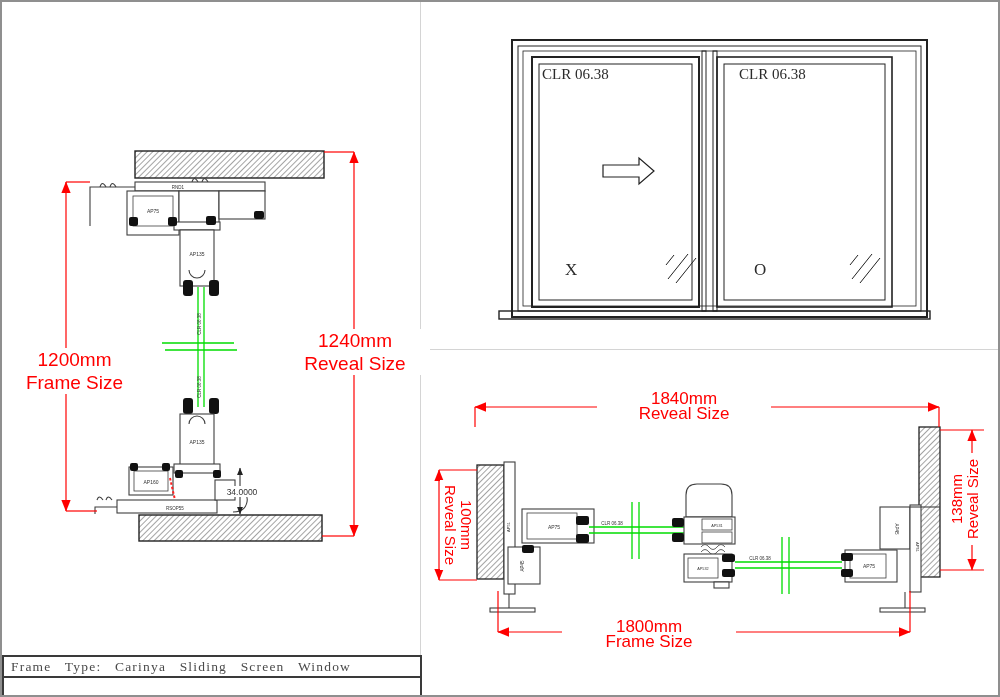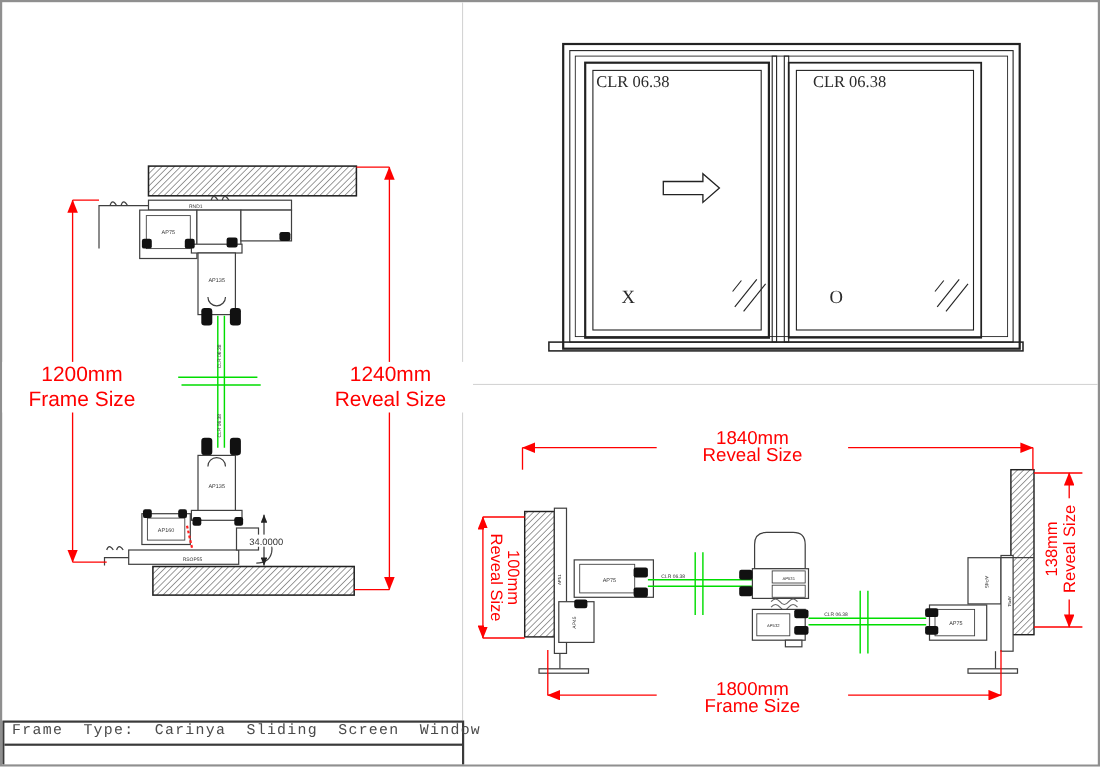--- a/index.html
+++ b/index.html
@@ -8,22 +8,22 @@
         font-family:"Liberation Sans",sans-serif;}
   .divider{position:absolute;background:#d4d4d4;}
   svg{position:absolute;overflow:visible;}
   .dim{position:absolute;color:#ff0000;text-align:center;background:#fff;
        font-family:"Liberation Sans",sans-serif;}
   .dim-lg{font-size:19px;line-height:23px;}
   .dim-md{font-size:17px;line-height:15px;padding:1px 2px;}
   .dim-rot{font-size:15px;line-height:16px;}
   .tb{position:absolute;left:0;top:653px;width:420px;height:42px;
       border:2px solid #3a3a3a;box-sizing:border-box;background:#fff;}
-  .tb-row{height:19px;display:flex;padding-left:7px;
-      font-family:Liberation Mono, monospace;font-size:13.5px;color:#4a4a4a;
+  .tb-row{height:19px;display:flex;align-items:center;padding-left:7px;
+      font-family:Liberation Serif, serif;font-size:13.5px;color:#4a4a4a;
       letter-spacing:1.2px;word-spacing:9px;white-space:nowrap;}
   .tb-row:first-child{border-bottom:2px solid #3a3a3a;}
   .lbl{font-family:"Liberation Sans",sans-serif;fill:#333;}
   .ser{font-family:"Liberation Serif","DejaVu Serif",serif;fill:#2b2b2b;}
 </style>
 </head>
 <body>
 
 <div class="page">
 
@@ -123,21 +123,21 @@
       <line x1="64" y1="509" x2="95" y2="509"></line>
       <line x1="64" y1="180" x2="64" y2="509" marker-start="url(#arrR)" marker-end="url(#arrR)"></line>
     </g>
     <g stroke="#ff0000" stroke-width="1.2">
       <line x1="322" y1="150" x2="352" y2="150"></line>
       <line x1="320" y1="534" x2="352" y2="534"></line>
       <line x1="352" y1="150" x2="352" y2="534" marker-start="url(#arrR)" marker-end="url(#arrR)"></line>
     </g>
   </svg>
 
-  <div class="dim dim-lg" style="left:0;top:327px;width:145px;">
+  <div class="dim dim-lg" style="left:0;top:346px;width:145px;">
     <span>1200mm</span><br>
     <span>Frame Size</span>
   </div>
   <div class="dim dim-lg" style="left:278px;top:327px;width:150px;">
     <span>1240mm</span><br>
     <span>Reveal Size</span>
   </div>
 
   <svg style="left:418px;top:0;" width="582" height="347" viewBox="0 0 582 347">
     <g fill="none" stroke="#222">
@@ -266,21 +266,21 @@
       <line x1="520" y1="81" x2="564" y2="81"></line>
       <line x1="520" y1="221" x2="564" y2="221"></line>
       <line x1="552" y1="81" x2="552" y2="221" marker-start="url(#arrR)" marker-end="url(#arrR)"></line>
     </g>
   </svg>
 
   <div class="dim dim-md" style="left:595px;top:388px;width:170px;">
     <span>1840mm</span><br>
     <span>Reveal Size</span>
   </div>
-  <div class="dim dim-md" style="left:595px;top:616px;width:170px;">
+  <div class="dim dim-md" style="left:560px;top:616px;width:170px;">
     <span>1800mm</span><br>
     <span>Frame Size</span>
   </div>
   <div class="dim dim-rot" style="left:410px;top:506px;width:90px;height:34px;transform:rotate(90deg);">
     <span>100mm</span><br>
     <span>Reveal Size</span>
   </div>
   <div class="dim dim-rot" style="left:918px;top:480px;width:92px;height:34px;transform:rotate(-90deg);">
     <span>138mm</span><br>
     <span>Reveal Size</span>

